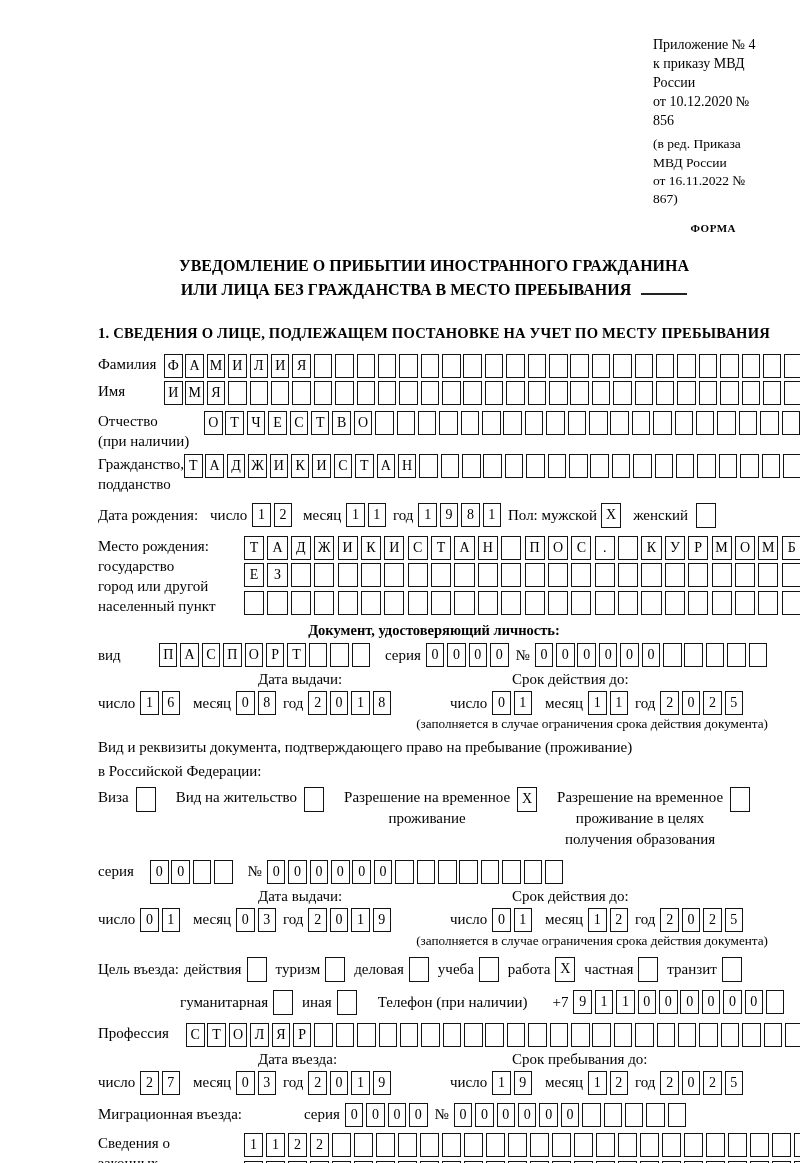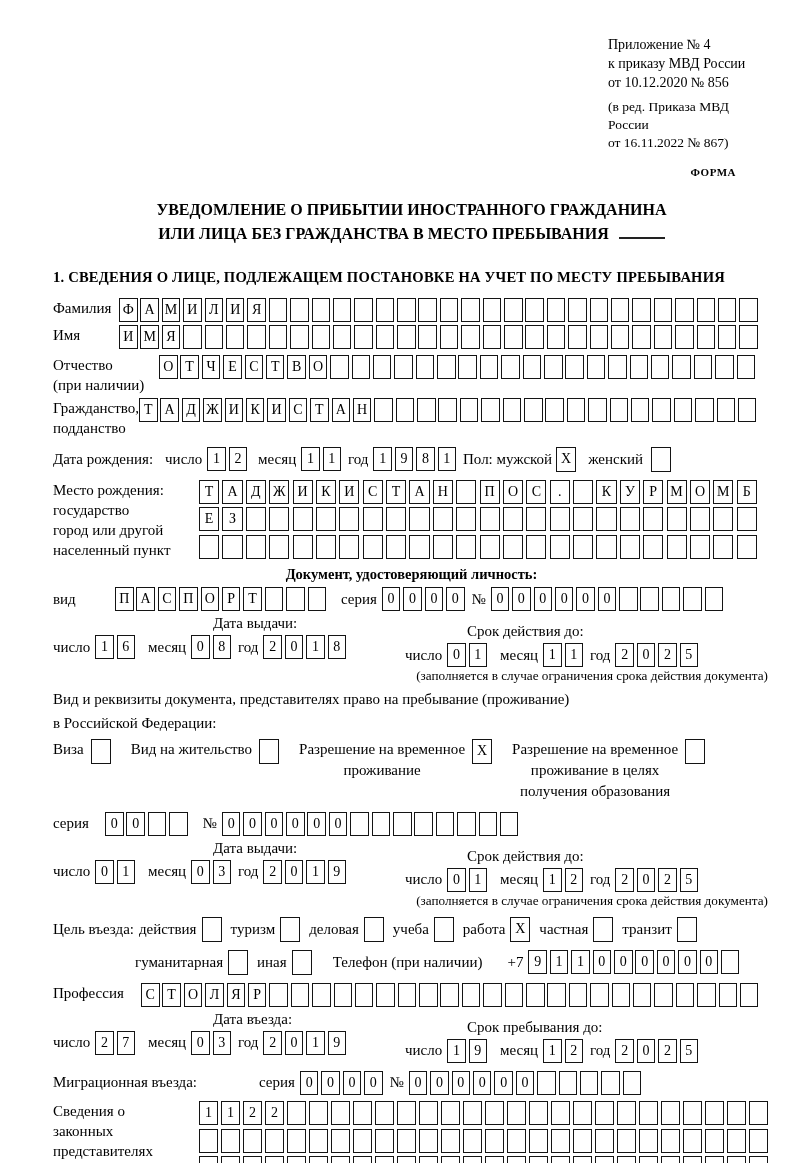--- a/index.html
+++ b/index.html
@@ -2,21 +2,21 @@
 <html lang="ru" style="--border: #141414; --ink: #000000; --bg: #ffffff;"><head>
 <meta charset="utf-8">
 <style>
   :root{ --border:#141414; --ink:#000; --bg:#fff; }
   html,body{ margin:0; padding:0; background:var(--bg); }
   .page{
     position:relative; width:800px; height:1163px; margin:0 auto;
     background:var(--bg); color:var(--ink);
     font-family:"Liberation Serif","DejaVu Serif",serif;
     overflow:hidden; box-sizing:border-box;
-    padding:36px 30px 0 53px; font-size:15px;
+    padding:36px 30px 0 98px; font-size:15px;
   }
   .apx{ margin-left:555px; font-size:14px; line-height:1.35; }
   .apx .ed{ margin-top:5px; font-size:13.5px; }
   .forma{ text-align:right; font-weight:bold; font-size:11px; margin:14px 34px 0 0; letter-spacing:.5px; }
   .title{ text-align:center; font-weight:bold; font-size:16px; line-height:1.45; margin-top:20px; }
   .blank-line{ display:inline-block; width:46px; border-bottom:2px solid #222; height:14px; margin-left:10px; }
   .sec-head{ font-weight:bold; font-size:14.6px; margin-top:24px; letter-spacing:.2px; }
   .form{ margin-top:12px; }
   .row{ display:flex; align-items:flex-start; margin-bottom:3px; }
   .lbl{ line-height:1.35; white-space:pre-line; flex:none; }
@@ -33,21 +33,21 @@
     border:1.6px solid var(--border); text-align:center; font-size:14px; line-height:22px;
     vertical-align:middle;
   }
   .gap4{ width:4px; flex:none;} .gap8{ width:8px; flex:none;} .gap12{ width:12px; flex:none;}
   .mt6{ margin-top:6px; } .mt8{ margin-top:8px; } .mt10{ margin-top:10px; }
   .center-head{ text-align:center; font-weight:bold; font-size:14.5px; margin:4px 0 4px 0; }
   .dates{ display:flex; margin-top:4px; }
   .dcol-l{ width:330px; flex:none; }
   .dcol-r{ flex:1; padding-left:22px; }
   .date-head{ font-size:15px; margin-bottom:3px; }
-  .dh-l{ margin-left:160px; } .dh-r{ margin-left:62px;margin-top:8px; }
+  .dh-l{ margin-left:160px; } .dh-r{ margin-left:62px; }
   .date-row{ display:flex; align-items:center; }
   .dlabel{ margin-right:5px; flex:none; }
   .dgap{ width:10px; flex:none; }
   .note{ font-size:13.2px; text-align:right; margin:1px 2px 4px 0; }
   .intro{ line-height:1.55; }
   .opts{ display:flex; align-items:flex-start; margin-top:4px; }
   .opt{ display:flex; align-items:flex-start; }
   .opt-label{ white-space:pre-line; text-align:center; line-height:1.4; margin-right:7px; }
   .opt-label.plain{ text-align:left; }
   .purposes{ display:flex; align-items:center; flex-wrap:nowrap; margin-top:8px; }
@@ -430,21 +430,21 @@
               <span class="cell">2</span>
               <span class="cell">0</span>
               <span class="cell">2</span>
               <span class="cell">5</span>
             </span>
         </div>
       </div>
     </div>
     <div class="note">(заполняется в случае ограничения срока действия документа)</div>
 
-    <div class="intro">Вид и реквизиты документа, представителях право на пребывание (проживание)</div>
+    <div class="intro">Вид и реквизиты документа, подтверждающего право на пребывание (проживание)</div>
     <div class="intro">в Российской Федерации:</div>
 
     <div class="opts">
       <div class="opt">
         <span class="opt-label plain">Виза</span>
         <span class="checkbox"></span>
       </div>
       <span class="gap12"></span>
         <span class="gap8"></span>
       <div class="opt">

